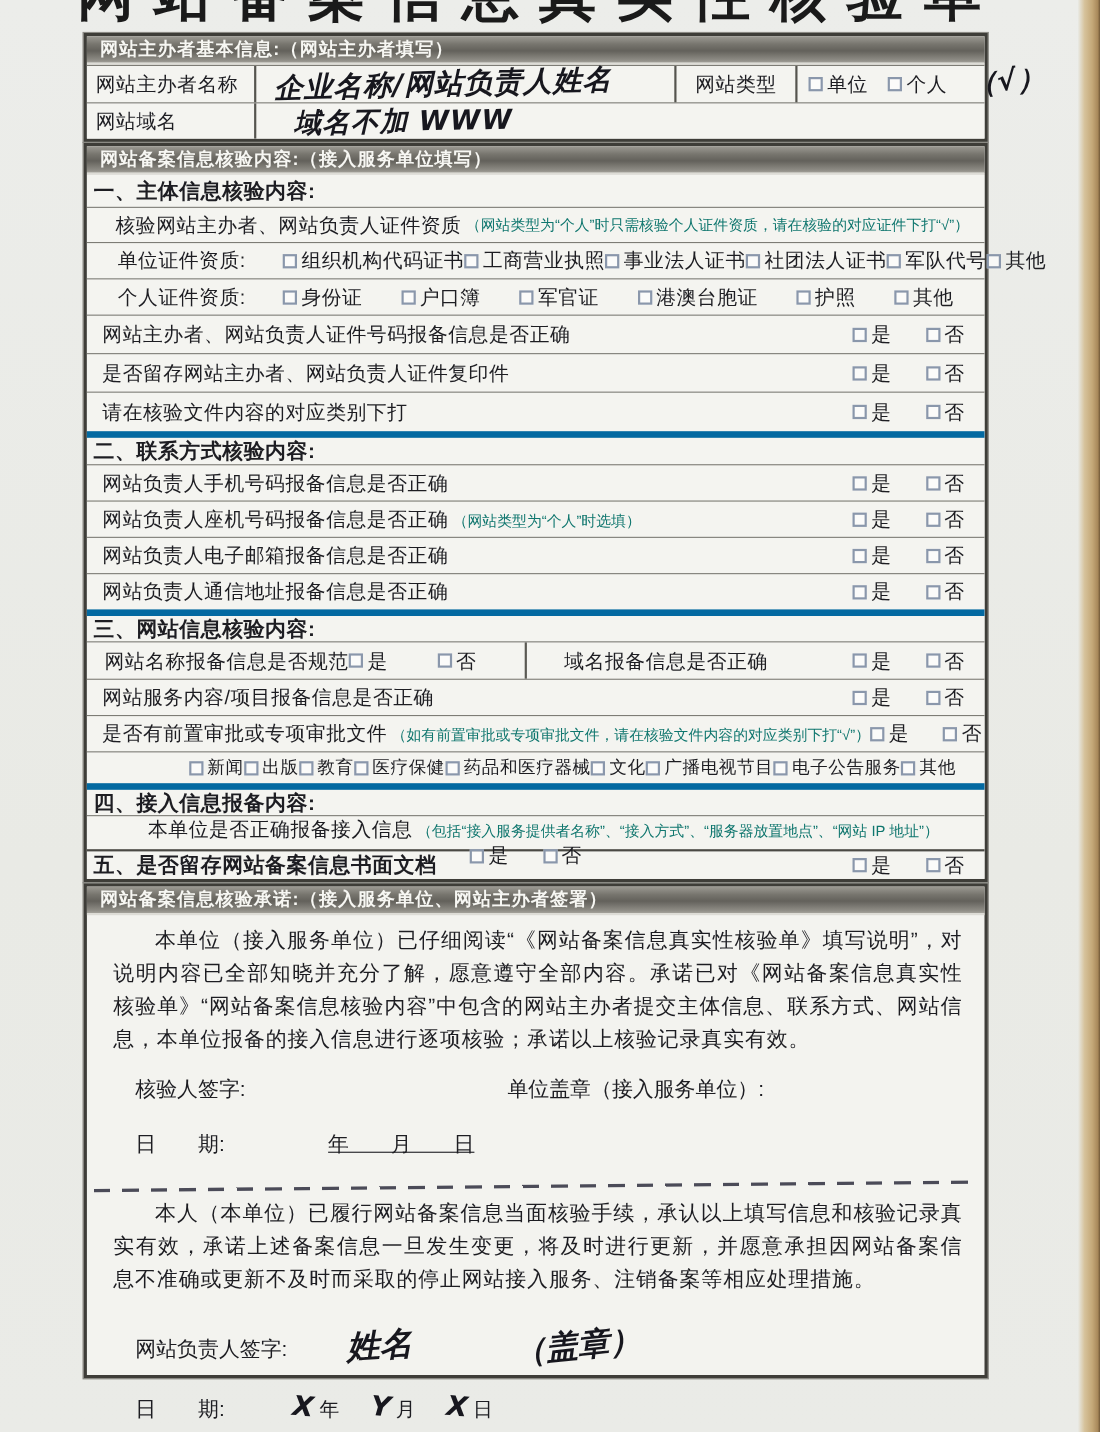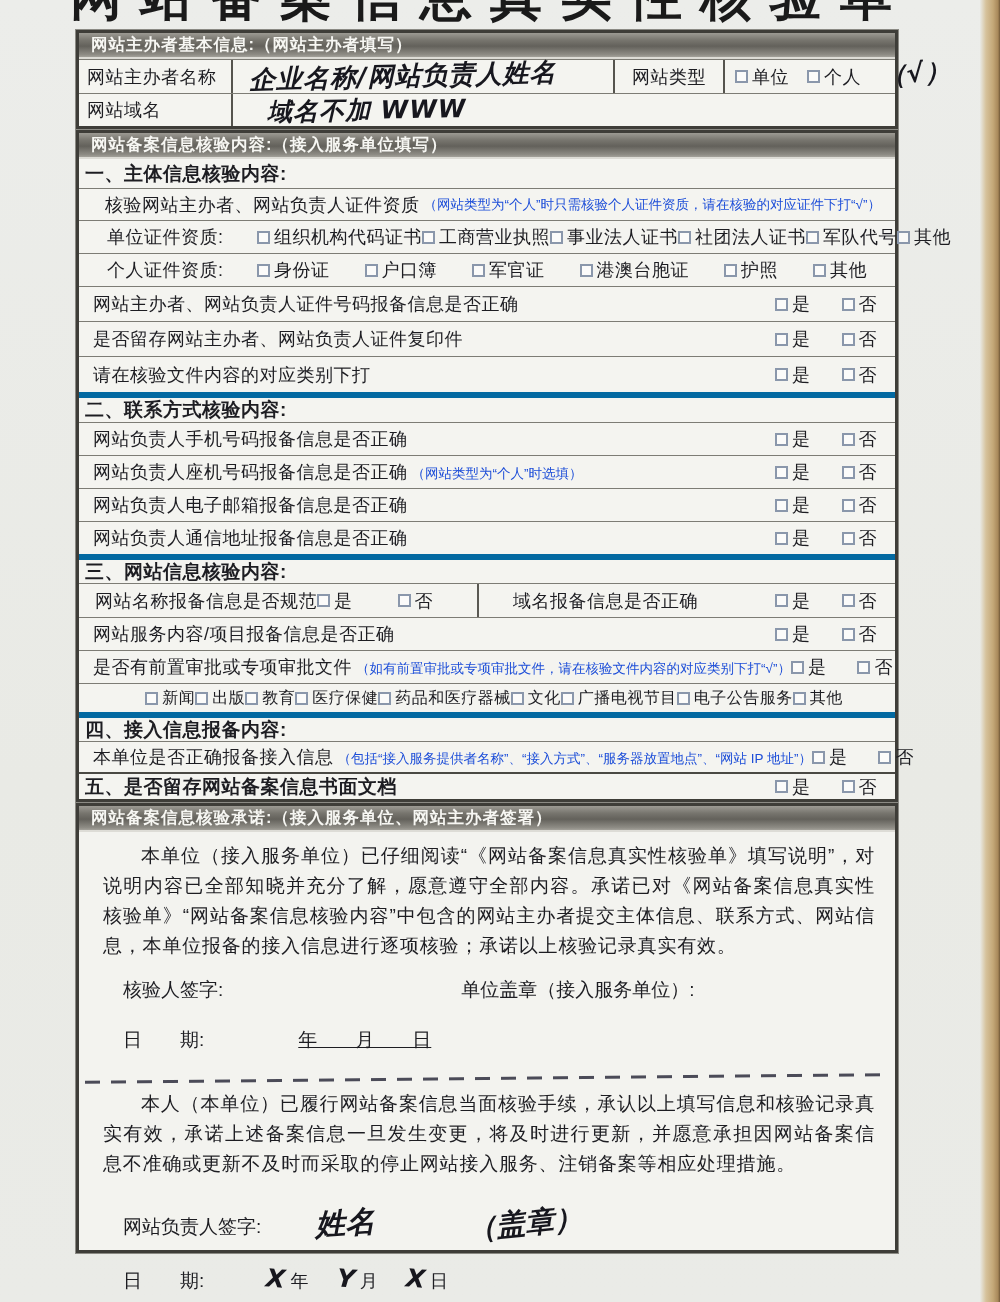--- a/index.html
+++ b/index.html
@@ -49,47 +49,47 @@
   }
   .trow:first-of-type { border-top:none; }
   .sec { border-top:6px solid #0369a1; font-weight:bold; font-size:19px; padding-left:6px; }
   .cell { display:flex; align-items:center; height:100%; }
   .label { width:154px; padding-left:8px; border-right:2px solid #55544e; }
   .fill { flex:1; position:relative; }
   .tlabel { width:112px; justify-content:center; border-left:2px solid #55544e; border-right:2px solid #55544e; }
   .topts { width:170px; padding-left:10px; position:relative; gap:18px; }
   .q { flex:1; padding-left:14px; display:flex; align-items:baseline; }
   .qtext { white-space:nowrap; }
-  .note { font-size:13.5px; letter-spacing:0; margin-left:4px; white-space:nowrap; color:#1d4ed8; }
+  .note { font-size:13.5px; letter-spacing:0; margin-left:4px; white-space:nowrap; color:#0f766e; }
   .yn { display:flex; width:120px; flex-shrink:0; justify-content:space-between; padding-right:18px; }
   .opt { display:inline-flex; align-items:center; white-space:nowrap; cursor:pointer; }
   .cb {
     display:inline-block; width:13px; height:13px;
     border:2px solid #8a97ab; background:rgba(255,255,255,.65);
     margin-right:4px; flex-shrink:0;
   }
   .certs { padding-left:28px; }
   .olabel { width:150px; flex-shrink:0; }
   .certlist { flex:1; display:flex; justify-content:space-between; padding-right:28px; }
   .introrow { padding-left:26px; }
-  .cats { flex:1; display:flex; justify-content:center; padding:0 26px 0 40px; }
+  .cats { flex:1; display:flex; justify-content:flex-end; padding:0 26px 0 40px; }
   .split-left { width:400px; height:100%; display:flex; align-items:center; padding-left:16px; border-right:2px solid #5a5953; }
   .split-left .yn { width:128px; padding-right:12px; }
   .split-right { flex:1; height:100%; display:flex; align-items:center; justify-content:space-between; padding-left:34px; }
   .fivetitle { flex:1; padding-left:6px; font-weight:bold; font-size:19px; }
 
   
   .h-sec { height:29px; }
   .h-intro { height:32px; }
   .h-cert { height:33px; }
   .h-q35 { height:35px; }
   .h-q33 { height:33px; }
   .h-split { height:34px; }
   .h-cats { height:29px; }
-  .h-q31 { height:31px; }
+  .h-q31 { height:31px;flex-direction:column; }
   .h-five { height:27px; }
   .box1 .trow { height:34px; }
   .box1 .trow + .trow { height:33px; }
 
   
   .hand {
     font-family:"DejaVu Sans", sans-serif;
     font-weight:bold; font-style:italic; color:#17171e;
     white-space:nowrap;
   }

